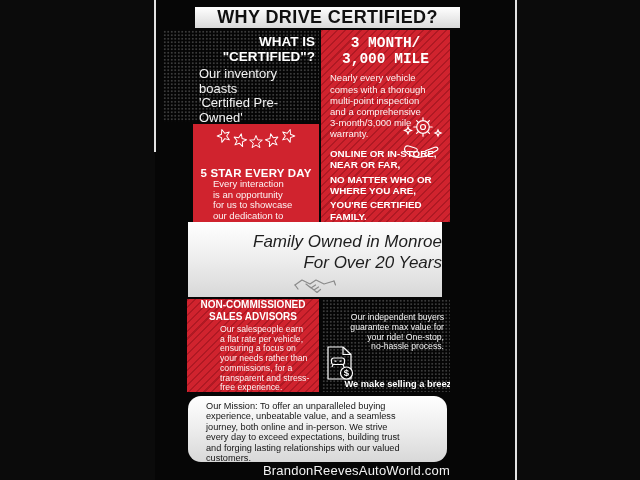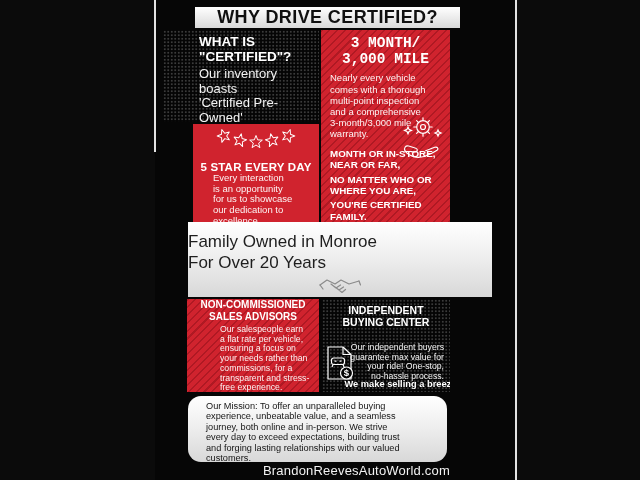--- a/index.html
+++ b/index.html
@@ -18,36 +18,36 @@
   .solid-red{background-color:#d0232e;}
   .lightband{background:linear-gradient(180deg,#ffffff 0%,#efefef 45%,#d8d8d8 100%);}
 
   .abs{position:absolute;box-sizing:border-box;}
 
   .header-band{left:195px;top:7px;width:265px;height:21px;display:flex;align-items:center;justify-content:center;
                background:linear-gradient(180deg,#ffffff,#d9d9d9);}
   .header-band .t{font-size:18px;font-weight:800;letter-spacing:0.4px;color:#101010;white-space:nowrap;}
 
   .sec-whatis{left:163px;top:30px;width:156px;height:92px;padding:5px 4px 0 36px;color:#fff;overflow:hidden;}
-  .sec-whatis .h{font-size:13.5px;font-weight:700;line-height:1.08;white-space:pre-line;}
+  .sec-whatis .h{font-size:13.5px;font-weight:700;line-height:1.08;white-space:pre-line;text-align:right;}
   .sec-whatis .b{font-size:13px;line-height:1.12;margin-top:3px;white-space:pre-line;color:#f4f4f4;}
 
   .sec-warranty{left:321px;top:30px;width:129px;height:192px;color:#fff;overflow:hidden;}
   .sec-warranty .h{margin-top:5px;text-align:center;font-size:14.5px;font-weight:700;line-height:1.12;white-space:pre-line;font-family:Liberation Mono, monospace;}
   .sec-warranty .b{margin-top:5px;padding-left:9px;font-size:9.5px;line-height:1.18;white-space:pre-line;color:#fdf3f3;}
   .sec-warranty .caps{position:absolute;left:9px;top:118px;font-size:9.8px;font-weight:600;line-height:1.16;}
   .sec-warranty .caps div{white-space:pre-line;margin-bottom:3px;}
   .gearhand{position:absolute;right:4px;top:84px;width:46px;height:50px;}
 
   .sec-fivestar{left:193px;top:124px;width:126px;height:98px;color:#fff;overflow:hidden;text-align:center;}
   .stars{display:block;margin:3px auto 0 auto;}
-  .sec-fivestar .h{font-size:11.5px;font-weight:700;margin-top:9px;letter-spacing:0.2px;}
+  .sec-fivestar .h{font-size:11.5px;font-weight:700;margin-top:15px;letter-spacing:0.2px;}
   .sec-fivestar .b{font-size:9.5px;line-height:1.13;margin-top:0;padding-left:20px;text-align:left;white-space:pre-line;color:#fdf3f3;}
 
-  .band-family{left:188px;top:222px;width:304px;height:75px;text-align:left;overflow:hidden;}
+  .band-family{left:188px;top:222px;width:254px;height:75px;text-align:right;overflow:hidden;font-style:italic;}
   .band-family .t{margin-top:10px;font-size:17px;line-height:1.22;color:#1e1e1e;white-space:pre-line;}
   .handshake{display:block;margin:2px auto 0 auto;}
 
   .sec-noncom{left:187px;top:299px;width:132px;height:93px;color:#fff;overflow:hidden;}
   .sec-noncom .h{margin-top:0;text-align:center;font-size:10px;font-weight:700;line-height:1.15;white-space:pre-line;}
   .sec-noncom .b{margin-top:3px;padding-left:33px;font-size:8.7px;line-height:1.12;white-space:pre-line;color:#fdf3f3;}
 
   .sec-ibc{left:322px;top:299px;width:128px;height:93px;color:#fff;overflow:hidden;}
   .sec-ibc .h{margin-top:5px;text-align:center;font-size:10.5px;font-weight:700;line-height:1.18;white-space:pre-line;}
   .sec-ibc .b{margin-top:14px;padding-right:6px;font-size:8.7px;line-height:1.13;text-align:right;white-space:pre-line;color:#f4f4f4;}
@@ -98,21 +98,21 @@
         <circle cx="23" cy="13" r="2.5"></circle>
         <path d="M29.8,13 h2.4 M27.7,17.7 l1.7,1.7 M23,19.8 v2.4 M18.3,17.7 l-1.7,1.7 M16.2,13 h-2.4 M18.3,8.3 l-1.7,-1.7 M23,6.2 v-2.4 M27.7,8.3 l1.7,-1.7"></path>
         <path d="M8,13 l1,2.4 2.4,1 -2.4,1 -1,2.4 -1,-2.4 -2.4,-1 2.4,-1 z"></path>
         <path d="M38,16 l0.9,2.1 2.1,0.9 -2.1,0.9 -0.9,2.1 -0.9,-2.1 -2.1,-0.9 2.1,-0.9 z"></path>
         <path d="M5,37 c4,5.5 12,7.5 19,5.5 c4.5,-1.3 9,-3.4 13,-6.2 c2,-1.4 0.2,-4 -2.3,-3 l-9,3.4"></path>
         <path d="M5,37 c-1.4,-3 0.6,-6 3.8,-5 l7,2.2 c2.4,0.8 1.8,4 -0.8,3.8 l-4,-0.4"></path>
       </g>
     </svg>
 
     <div class="caps">
-      <div>MONTH OR IN-STORE,
+      <div>ONLINE OR IN-STORE,
 NEAR OR FAR,</div>
       <div>NO MATTER WHO OR
 WHERE YOU ARE,</div>
       <div>YOU'RE CERTIFIED
 FAMILY.</div>
     </div>
   </div>
 
   <div class="abs solid-red sec-fivestar">
     <svg class="stars" width="92" height="25" viewBox="0 0 92 28">
@@ -150,22 +150,20 @@
     <div class="b">Our salespeople earn
 a flat rate per vehicle,
 ensuring a focus on
 your needs rather than
 commissions, for a
 transparent and stress-
 free experience.</div>
   </div>
 
   <div class="abs dotted sec-ibc">
-    <div class="h">INDEPENDENT
-BUYING CENTER</div>
     <div class="b">Our independent buyers
 guarantee max value for
 your ride! One-stop,
 no-hassle process.</div>
     <svg class="docicon" width="30" height="38" viewBox="0 0 30 38">
       <g fill="none" stroke="#ffffff" stroke-width="1.2" stroke-linejoin="round">
         <path d="M2,2 H17 L25,9.5 V34 H2 Z"></path>
         <path d="M17,2 V9.5 H25"></path>
         <rect x="5.5" y="13" width="13" height="6.5" rx="2.2"></rect>
         <path d="M7,19.5 l-1,2.5 M17,19.5 l1,2.5 M8.5,16.2 h2 M13.5,16.2 h2"></path>

